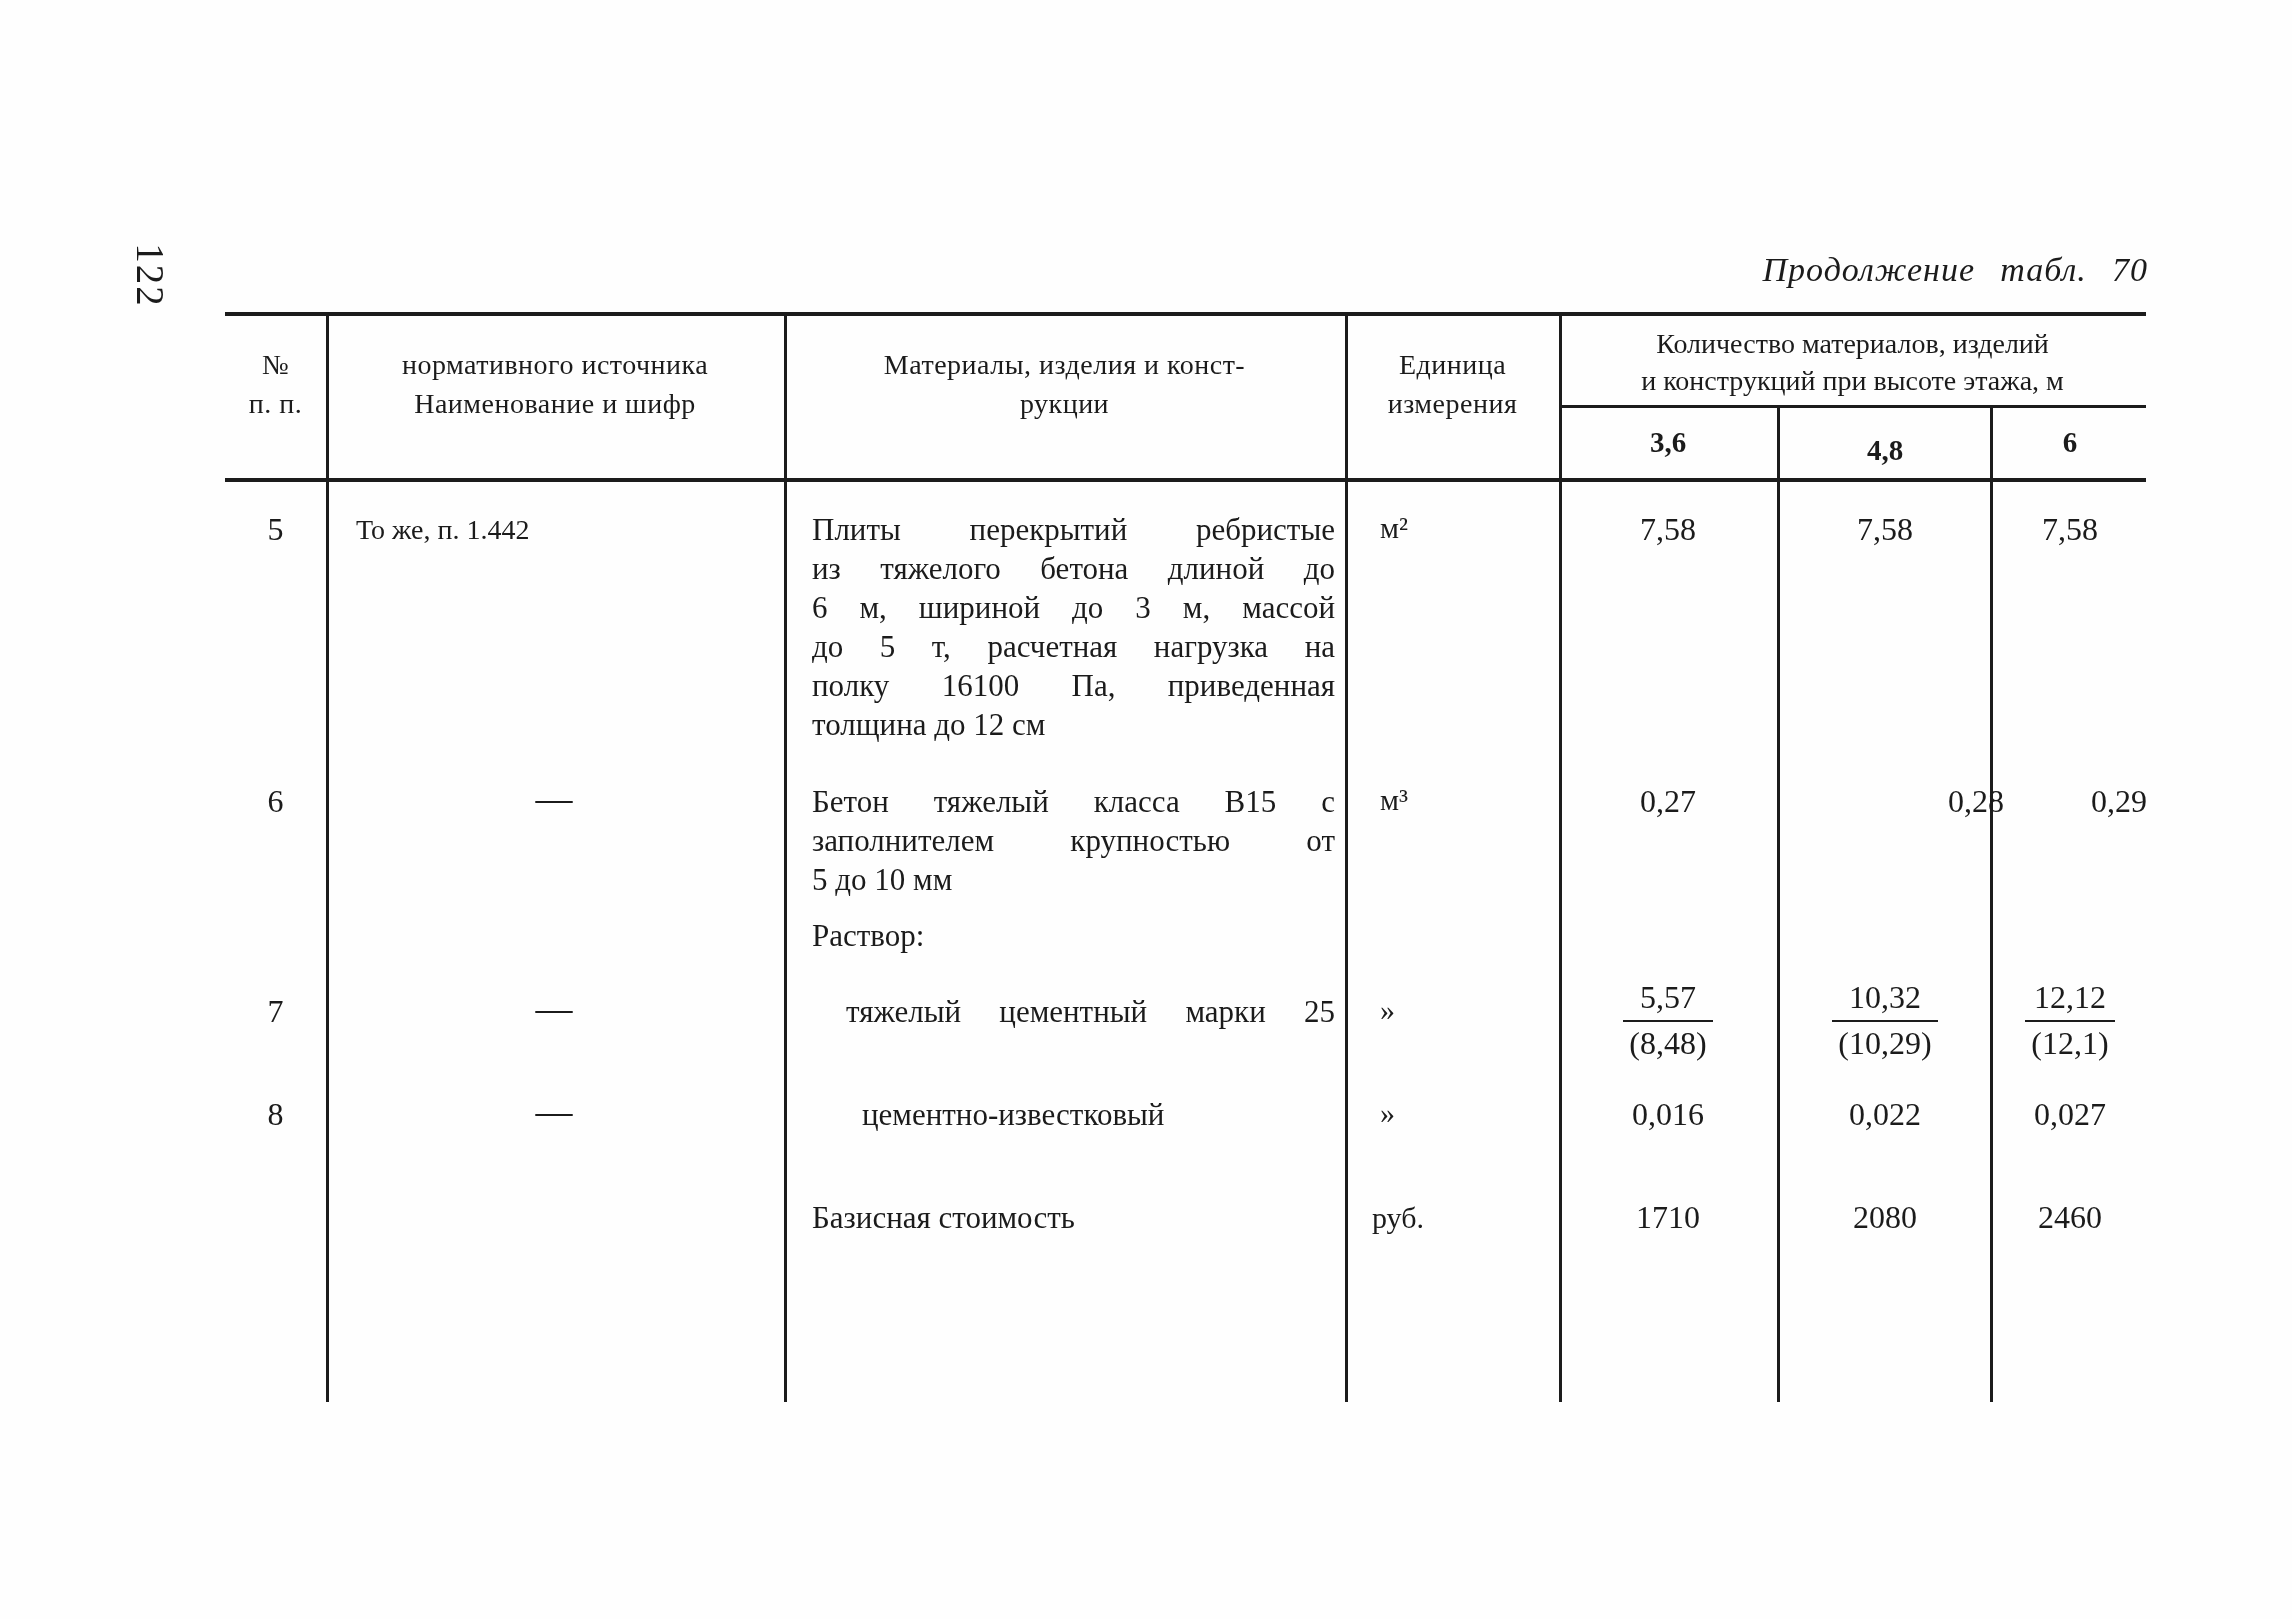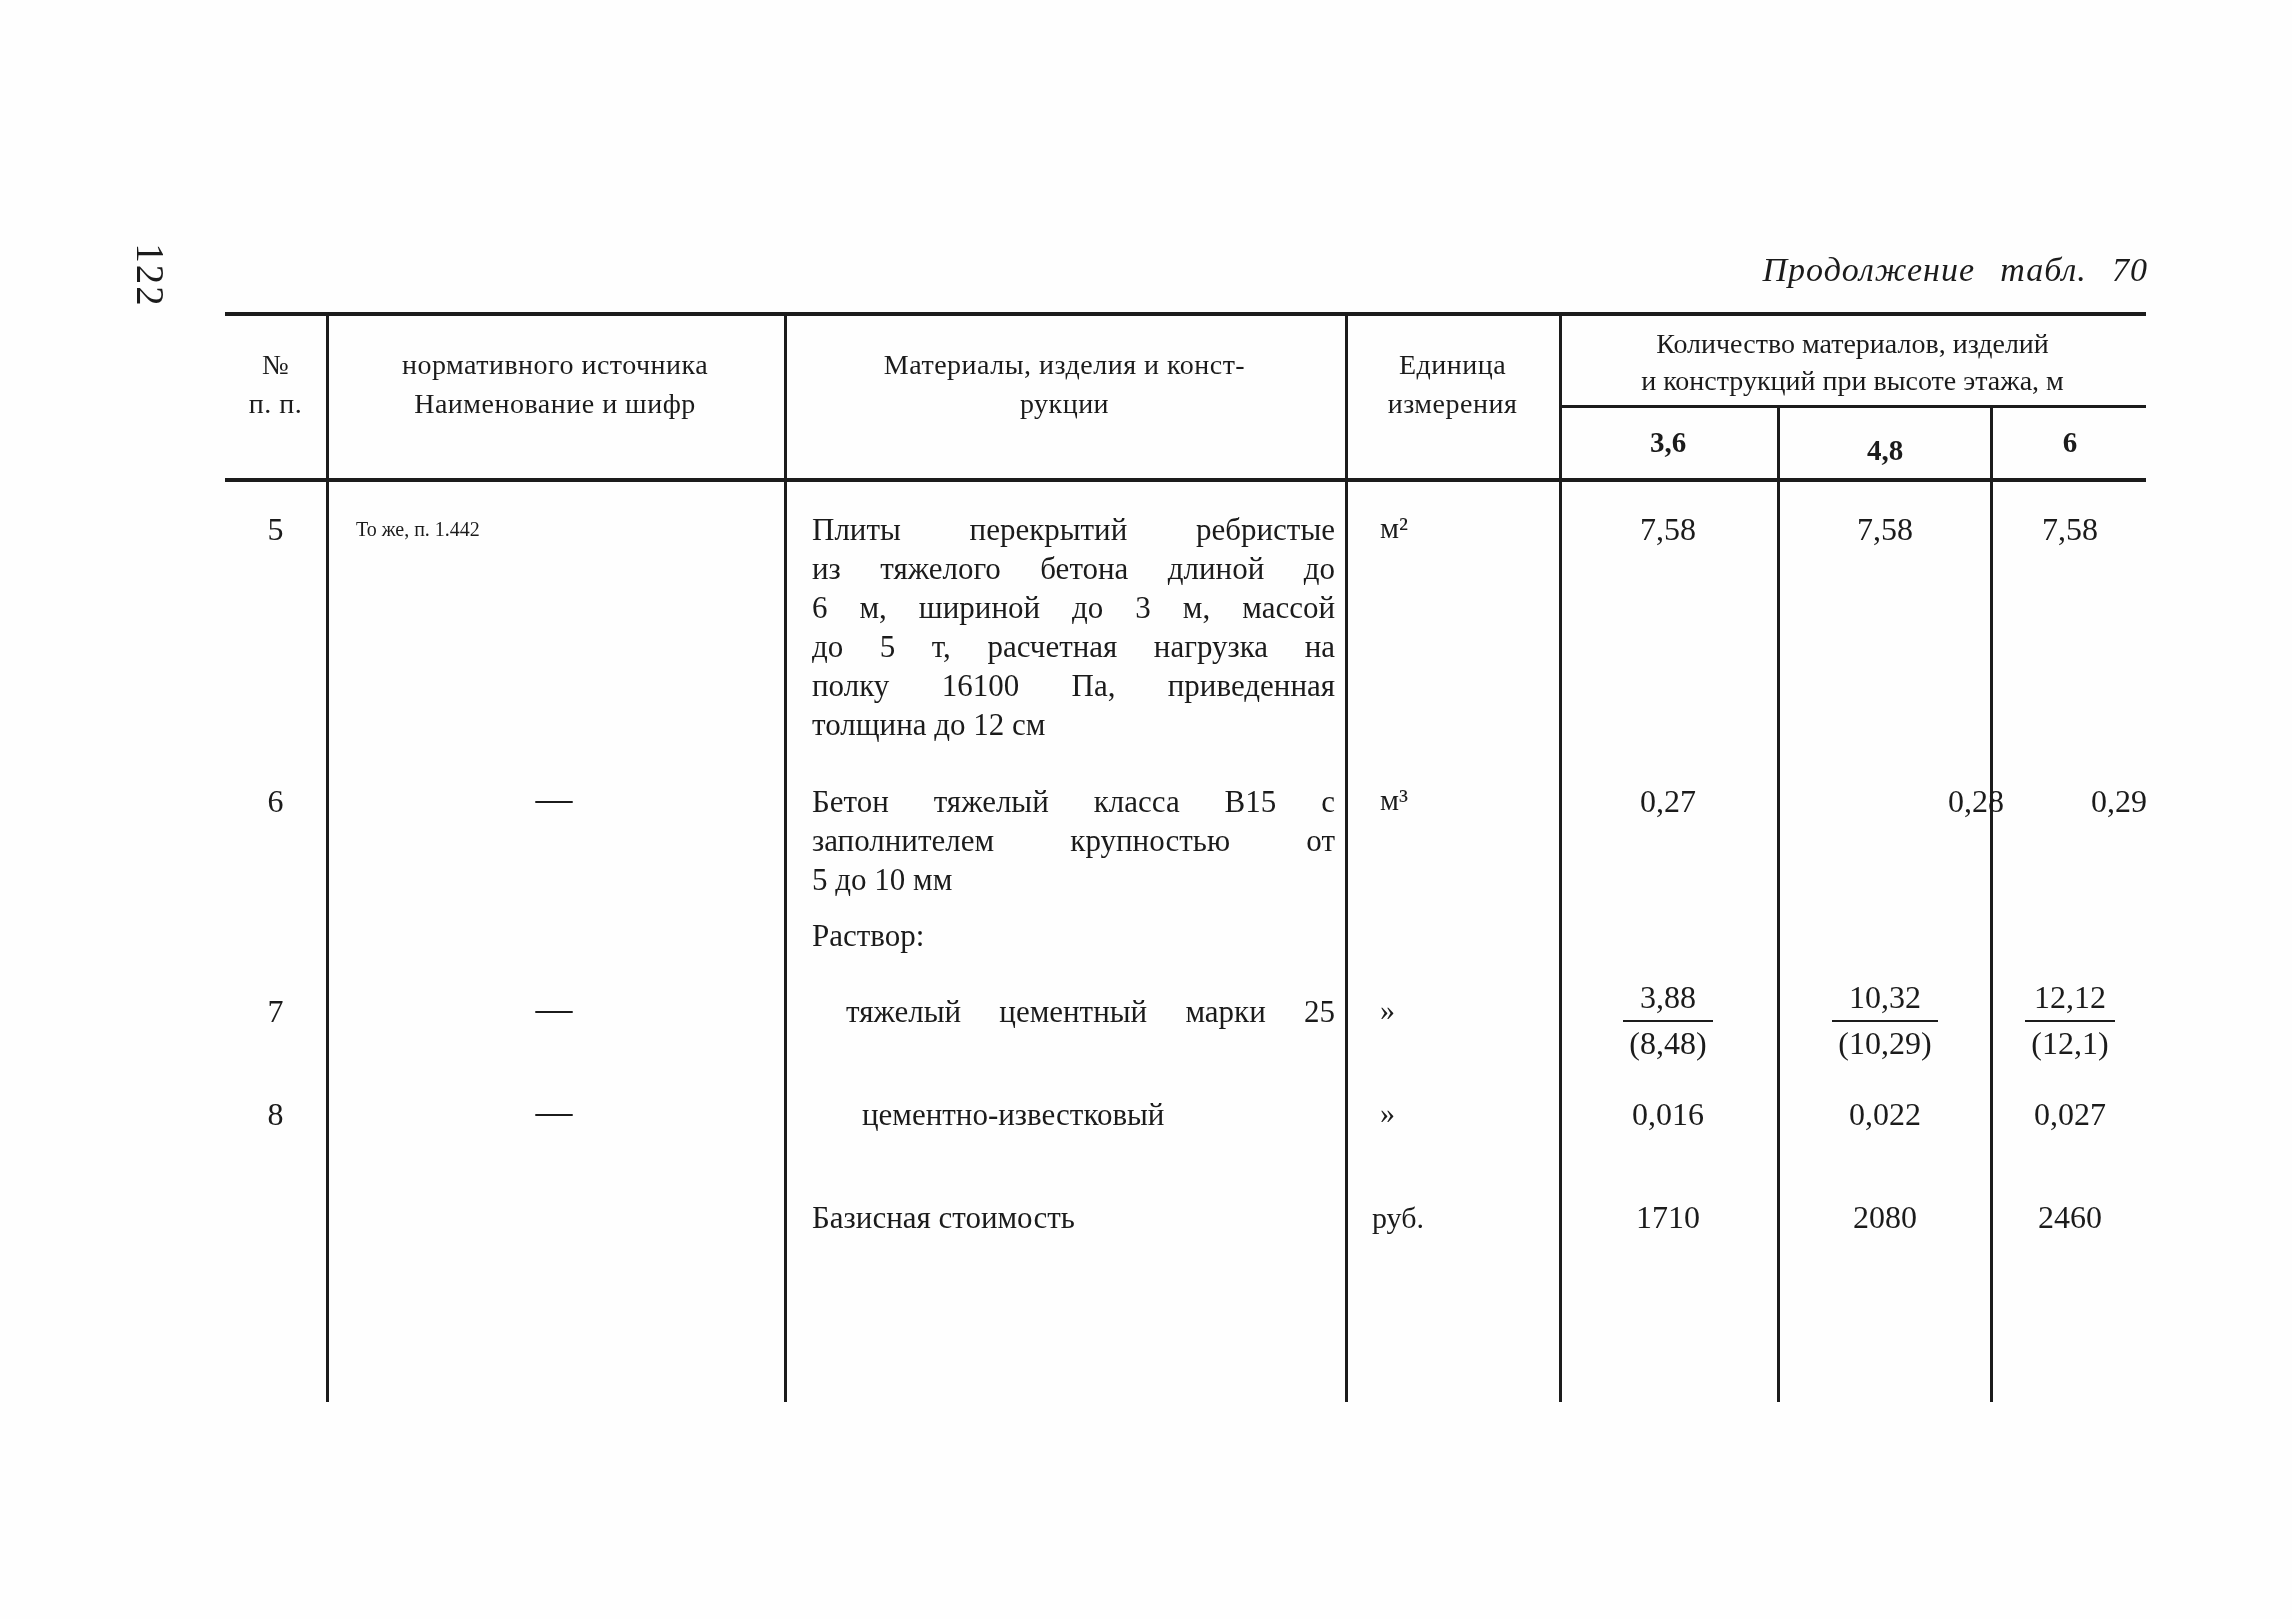--- a/index.html
+++ b/index.html
@@ -76,21 +76,21 @@
   </div>
   <div class="abs grp" style="left:1559px; width:587px; top:325px;">
     <div>Количество материалов, изделий</div>
     <div>и конструкций при высоте этажа, м</div>
   </div>
   <div class="abs sub" style="left:1559px; width:218px; top:423px;">3,6</div>
   <div class="abs sub" style="left:1780px; width:210px; top:423px;margin-top:8px;">4,8</div>
   <div class="abs sub" style="left:1993px; width:154px; top:423px;">6</div>
 
   <div class="abs no-cell" style="left:225px; width:101px; top:510px;">5</div>
-  <div class="abs body-txt" style="left:356px; top:510px; font-size:20px;text-align:right;">То же, п. 1.442</div>
+  <div class="abs body-txt" style="left:356px; top:510px; font-size:28px;text-align:right;">То же, п. 1.442</div>
   <div class="abs body-txt" style="left:812px; width:523px; top:510px;">
     <div class="jl">Плиты перекрытий ребристые</div>
     <div class="jl">из тяжелого бетона длиной до</div>
     <div class="jl">6 м, шириной до 3 м, массой</div>
     <div class="jl">до 5 т, расчетная нагрузка на</div>
     <div class="jl">полку 16100 Па, приведенная</div>
     <div class="ll">толщина до 12 см</div>
   </div>
   <div class="abs unit-cell" style="left:1380px; top:508px;">м²</div>
   <div class="abs num-cell" style="left:1559px; width:218px; top:510px;">7,58</div>
@@ -110,21 +110,21 @@
   <div class="abs num-cell" style="left:1993px; width:154px; top:782px;text-align:right;">0,29</div>
 
   <div class="abs body-txt" style="left:812px; top:916px;">Раствор:</div>
 
   <div class="abs no-cell" style="left:225px; width:101px; top:992px;">7</div>
   <div class="abs dash-cell" style="left:326px; width:458px; top:989px;">—</div>
   <div class="abs body-txt jl" style="left:846px; width:489px; top:992px;">тяжелый цементный марки 25</div>
   <div class="abs unit-cell" style="left:1380px; top:990px;">»</div>
   <div class="abs ctr" style="left:1559px; width:218px; top:980px;">
     <span class="frac">
-      <span class="fn">3,88</span>
+      <span class="fn">5,57</span>
       <span class="fd">(8,48)</span>
     </span>
   </div>
   <div class="abs ctr" style="left:1780px; width:210px; top:980px;">
     <span class="frac">
       <span class="fn">10,32</span>
       <span class="fd">(10,29)</span>
     </span>
   </div>
   <div class="abs ctr" style="left:1993px; width:154px; top:980px;">

